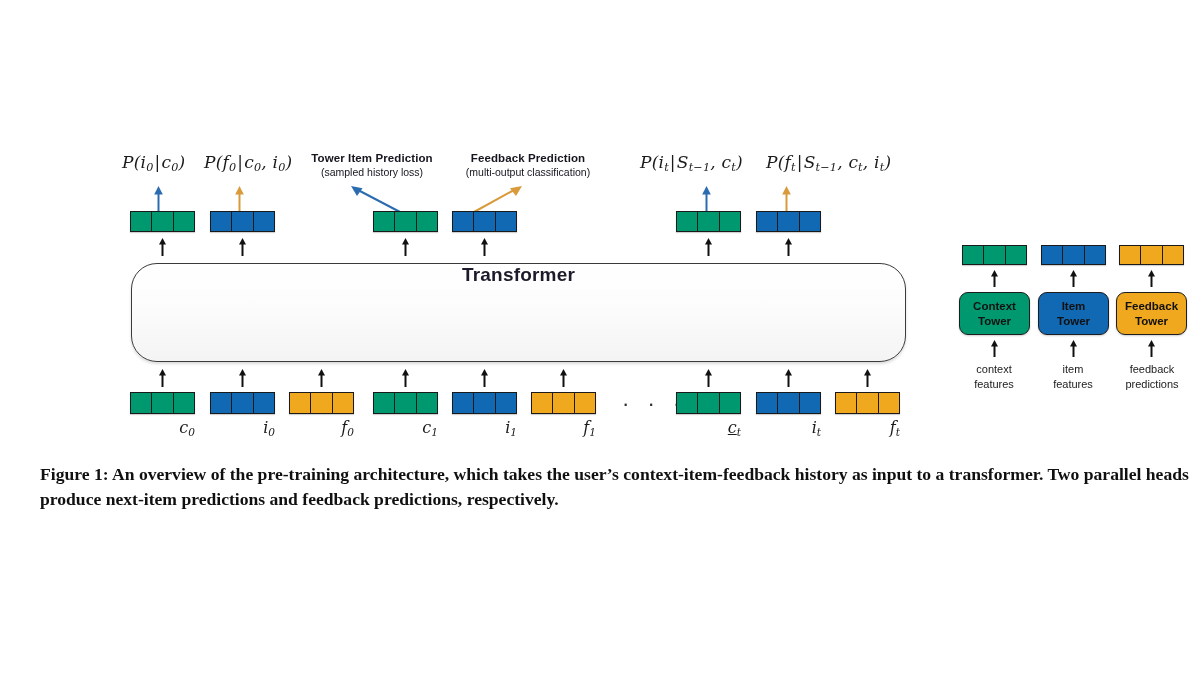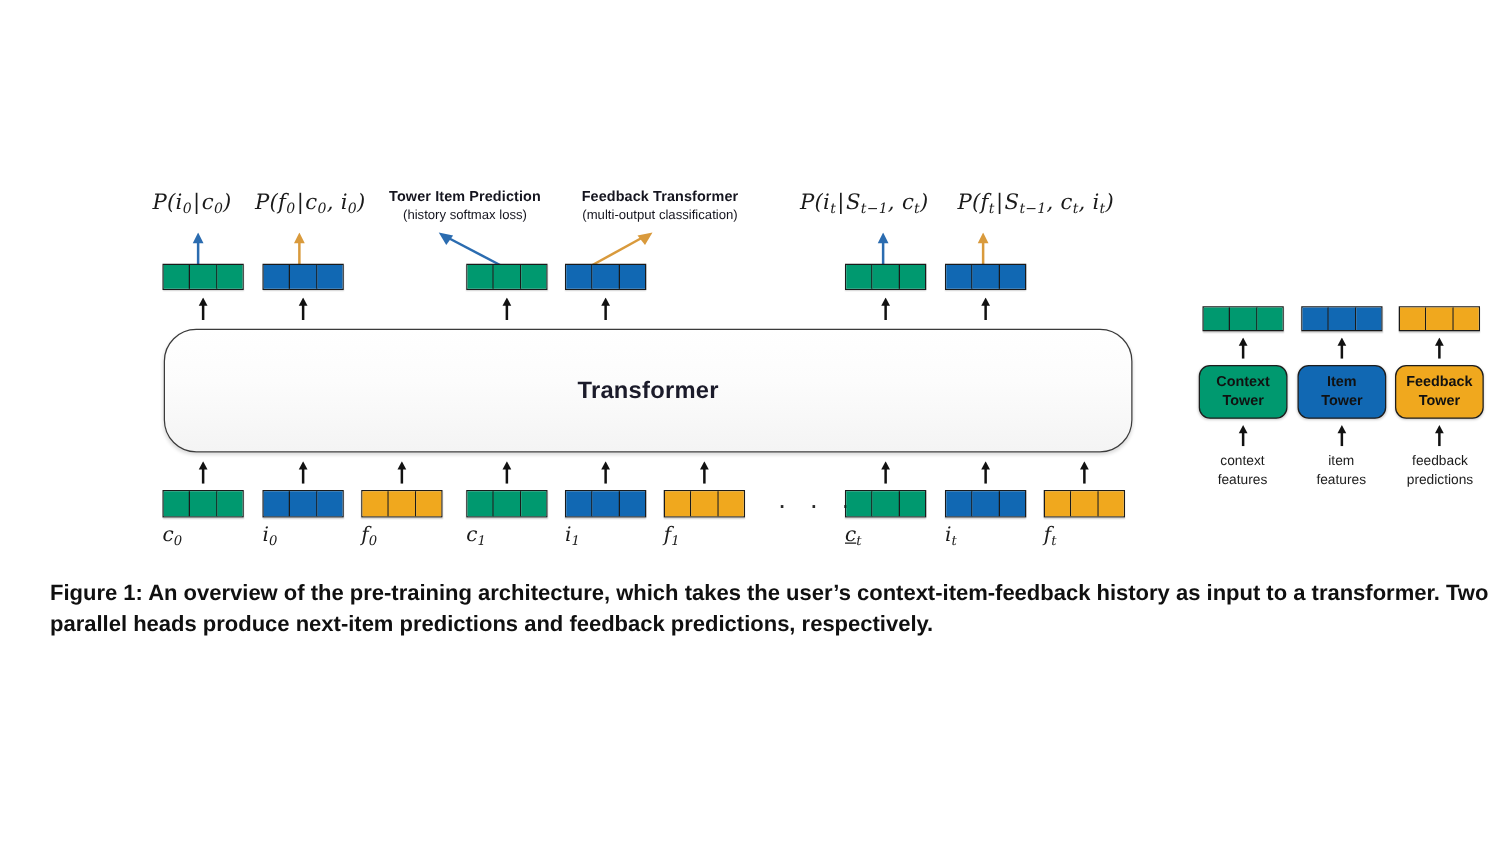--- a/index.html
+++ b/index.html
@@ -73,21 +73,21 @@
     font-style: normal;
     padding: 0 1px;
   }
 
   .seq-label {
     position: absolute;
     font-family: "DejaVu Serif", "Liberation Serif", serif;
     font-style: italic;
     font-size: 16px;
     color: #1b1b1b;
-    text-align: left;
+    text-align: right;
     white-space: nowrap;
   }
   .seq-label sub {
     font-size: 0.66em;
     vertical-align: -0.3em;
   }
 
   
   .head-note {
     position: absolute;
@@ -111,21 +111,21 @@
   }
 
   
   #transformer-box {
     position: absolute;
     border: 1.2px solid #3b3b3b;
     border-radius: 26px;
     background: linear-gradient(180deg, #ffffff 0%, #fcfcfc 42%, #f4f4f4 100%);
     box-shadow: 0 2px 3px rgba(0,0,0,0.14);
     display: flex;
-    align-items: center;
+    align-items: flex-start;
     justify-content: center;
   }
   #transformer-label {
     font-family: "Liberation Sans", sans-serif;
     font-weight: bold;
     font-size: 19px;
     color: #1b1b2a;
     letter-spacing: 0.2px;
   }
 
@@ -171,21 +171,21 @@
     color: #1b1b1b;
     white-space: nowrap;
   }
 
   
   #caption {
     position: absolute;
     left: 22px;
     top: 462px;
     width: 1160px;
-    font-family: Liberation Sans, sans-serif;
+    font-family: Liberation Serif, serif;
     font-weight: bold;
     font-size: 17.6px;
     line-height: 1.42;
     color: #101010;
     text-align: left;
   }
 </style>
 </head>
 <body>
 
@@ -202,25 +202,25 @@
   <div class="mathlabel" style="left:622px; top:152px;">
     <span class="cal">P</span>(<i>i</i><sub>t</sub><span class="bar">|</span><i>S</i><sub>t−1</sub>, <i>c</i><sub>t</sub>)
   </div>
 
   <div class="mathlabel" style="left:748px; top:152px;">
     <span class="cal">P</span>(<i>f</i><sub>t</sub><span class="bar">|</span><i>S</i><sub>t−1</sub>, <i>c</i><sub>t</sub>, <i>i</i><sub>t</sub>)
   </div>
 
   <div class="head-note" style="left:287px; top:152px; width:134px;">
     <span class="title">Tower Item Prediction</span>
-    <span class="sub">(history softmax loss)</span>
+    <span class="sub">(sampled history loss)</span>
   </div>
 
   <div class="head-note" style="left:434px; top:152px; width:152px;">
-    <span class="title">Feedback Transformer</span>
+    <span class="title">Feedback Prediction</span>
     <span class="sub">(multi-output classification)</span>
   </div>
 
   <div class="arrow-up" style="left:135px; top:186px;">
     <svg width="11" height="28" viewBox="0 0 11 28">
       <line x1="5.5" y1="28" x2="5.5" y2="7" stroke="#2b6cb0" stroke-width="2"></line>
       <polygon points="5.5,0 1.2,8.5 9.8,8.5" fill="#2b6cb0"></polygon>
     </svg>
   </div>
 

